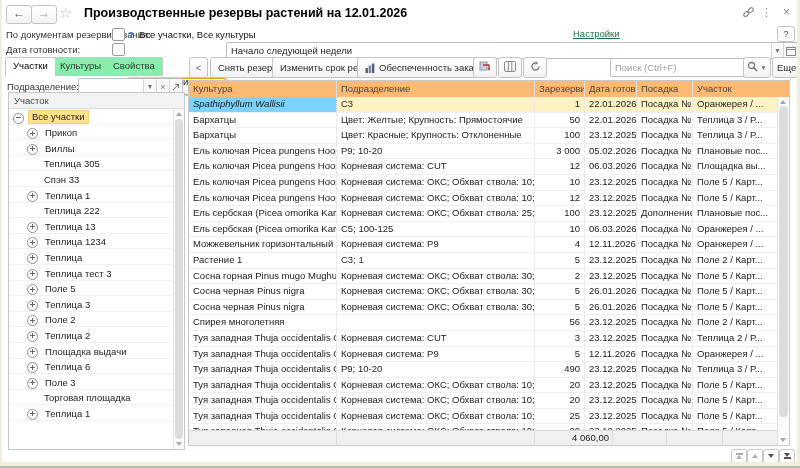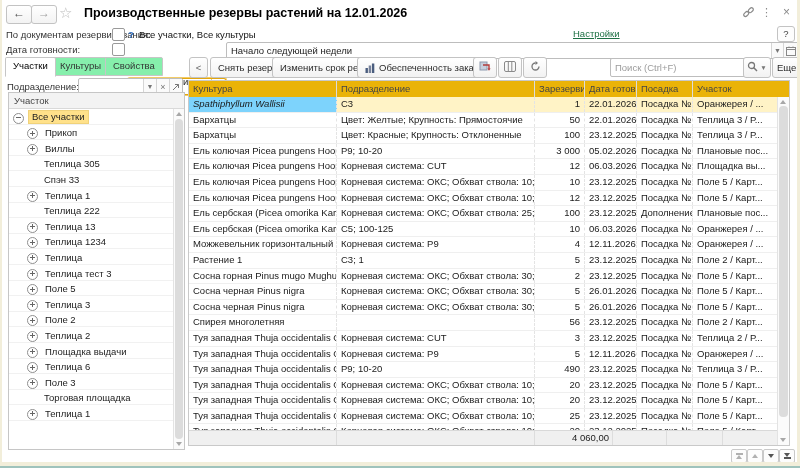--- a/index.html
+++ b/index.html
@@ -62,21 +62,21 @@
         display:flex;align-items:center;padding:0 7px;color:#2b2b2b;cursor:pointer;white-space:nowrap;}
   .tbtn .bicon{margin-right:4px;display:flex;}
   .ibtn{padding:0;width:22px;justify-content:center;}
   .searchwrap{position:absolute;left:590px;top:58px;width:148px;height:17px;border:1px solid #bdbdbd;border-radius:2px;background:#fff;display:flex;margin-left:20px;}
   .searchwrap input{flex:1;border:none;outline:none;font:inherit;color:#333;padding:0 4px;min-width:0;background:transparent;}
   .searchwrap input::placeholder{color:#9c9c9c;}
   .sclear{width:12px;border-left:1px solid #d5d5d5;background:#fafafa;color:#888;text-align:center;line-height:15px;cursor:pointer;}
 
   
   .table{position:absolute;left:188px;top:80px;width:602px;height:366px;border:1px solid #c9c9c9;background:#fff;box-sizing:border-box;}
-  .thead{display:flex;height:16px;background:#eab308;border-bottom:1px solid #d4d4d4;color:#444;}
+  .thead{display:flex;height:16px;background:#fdba74;border-bottom:1px solid #d4d4d4;color:#444;}
   .thead .hc{line-height:15px;padding-left:4px;border-right:1px solid #dcdcdc;box-sizing:border-box;overflow:hidden;white-space:nowrap;}
   .c1{width:148px;} .c2{width:198px;} .c3{width:50px;} .c4{width:52px;} .c5{width:56px;} .c6{flex:1;}
   .tbody{position:absolute;left:0;top:16px;right:11px;bottom:14px;overflow:hidden;}
   .trow{display:flex;height:14.6px;border-bottom:1px solid #efefef;cursor:pointer;}
   .trow .td{padding:0 4px;border-right:1px dashed #e4e4e4;box-sizing:border-box;overflow:hidden;white-space:nowrap;line-height:14px;color:#1a1a1a;}
   .trow .td.num{text-align:right;}
   .trow.sel{background:#fff3c6;}
   .trow.sel .td:first-child{background:#7dd3fc;font-style:italic;}
   .tfoot{position:absolute;left:0;bottom:0;right:11px;height:14px;background:#f0f0f0;border-top:1px solid #d9d9d9;display:flex;}
   .tfoot .fc{border-right:1px solid #ddd;box-sizing:border-box;line-height:13px;}

